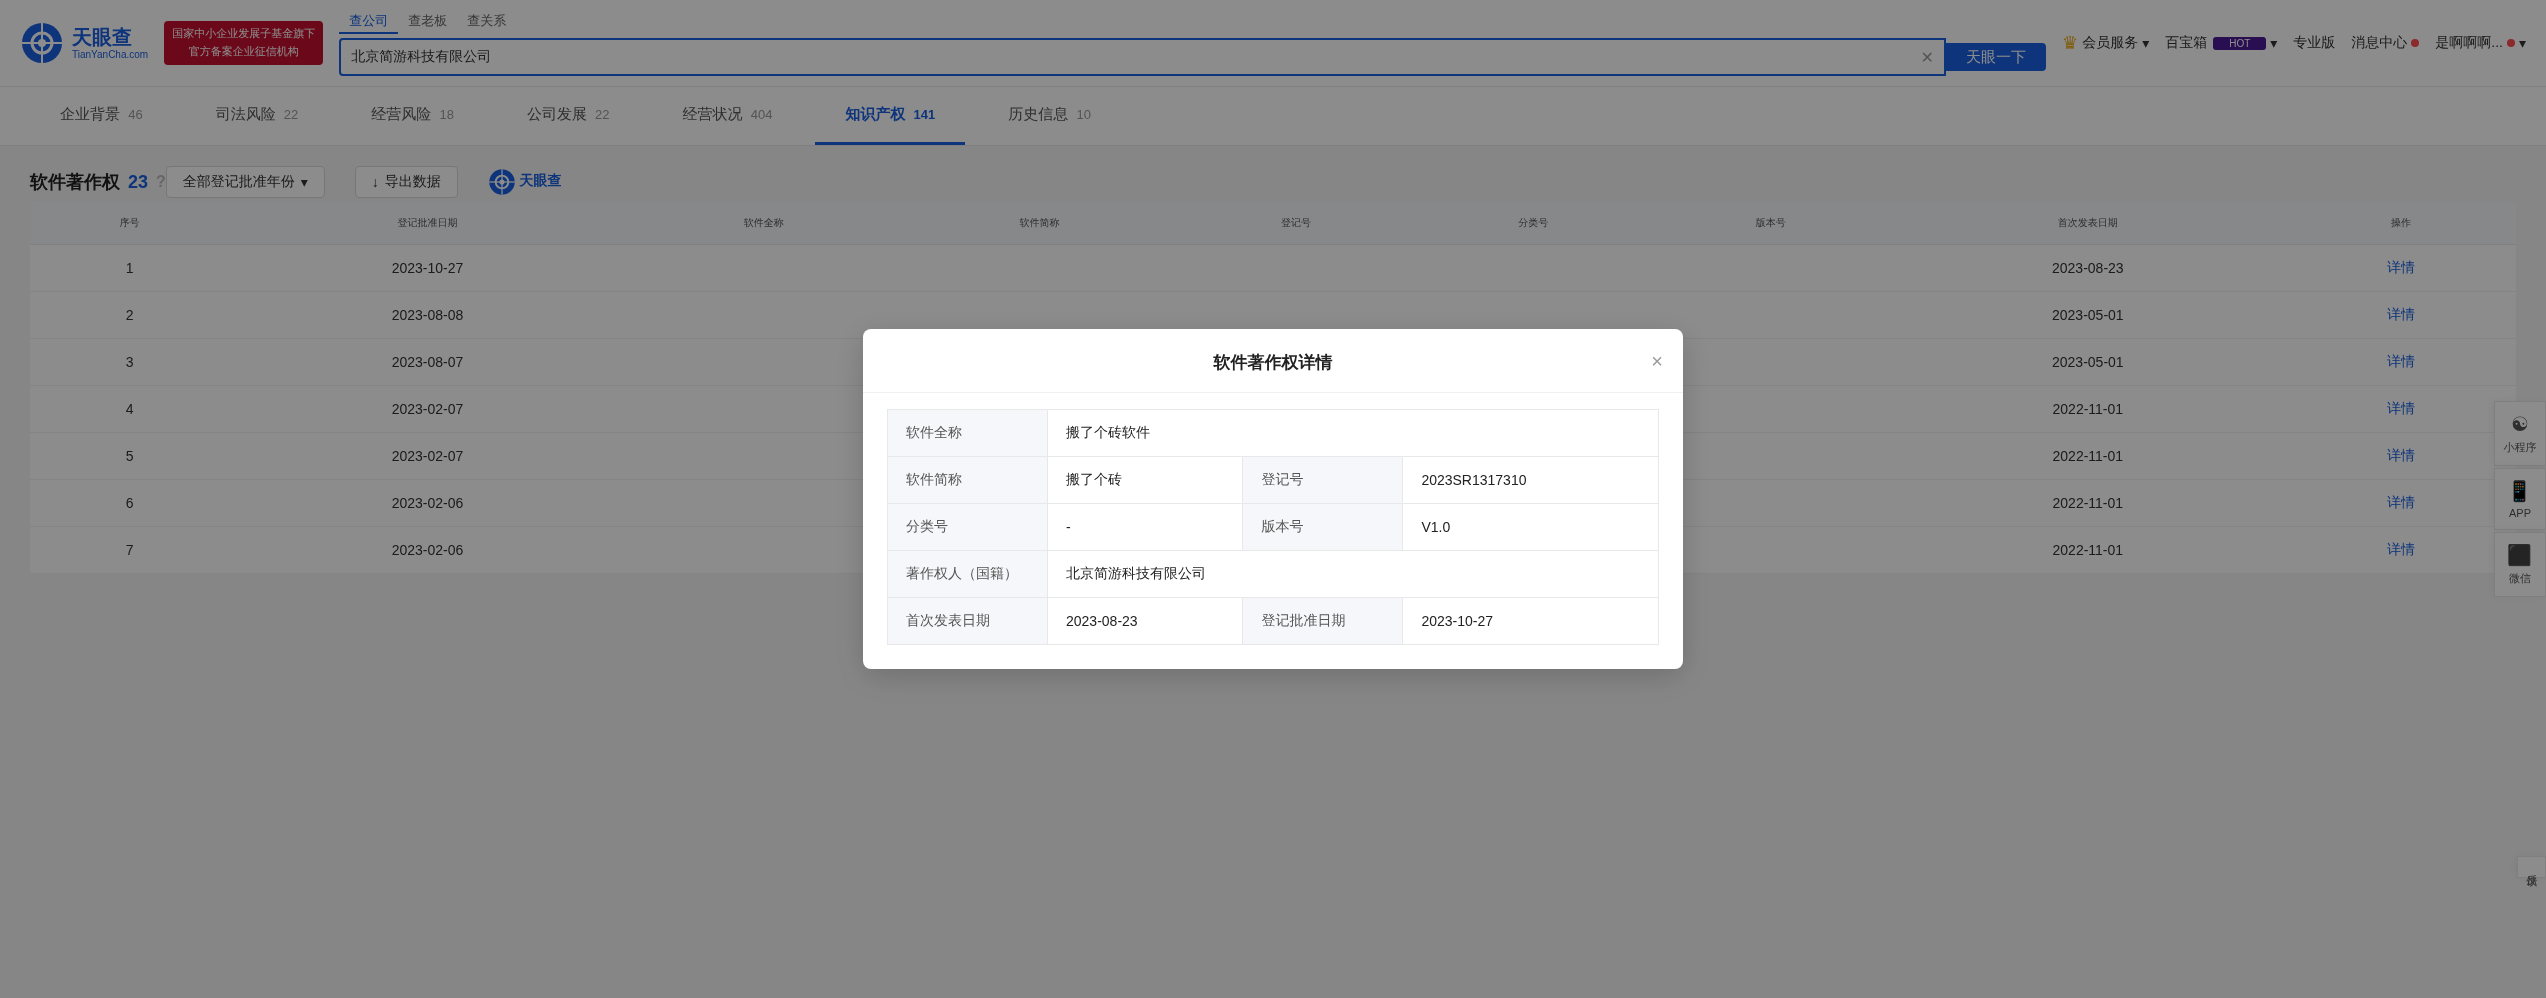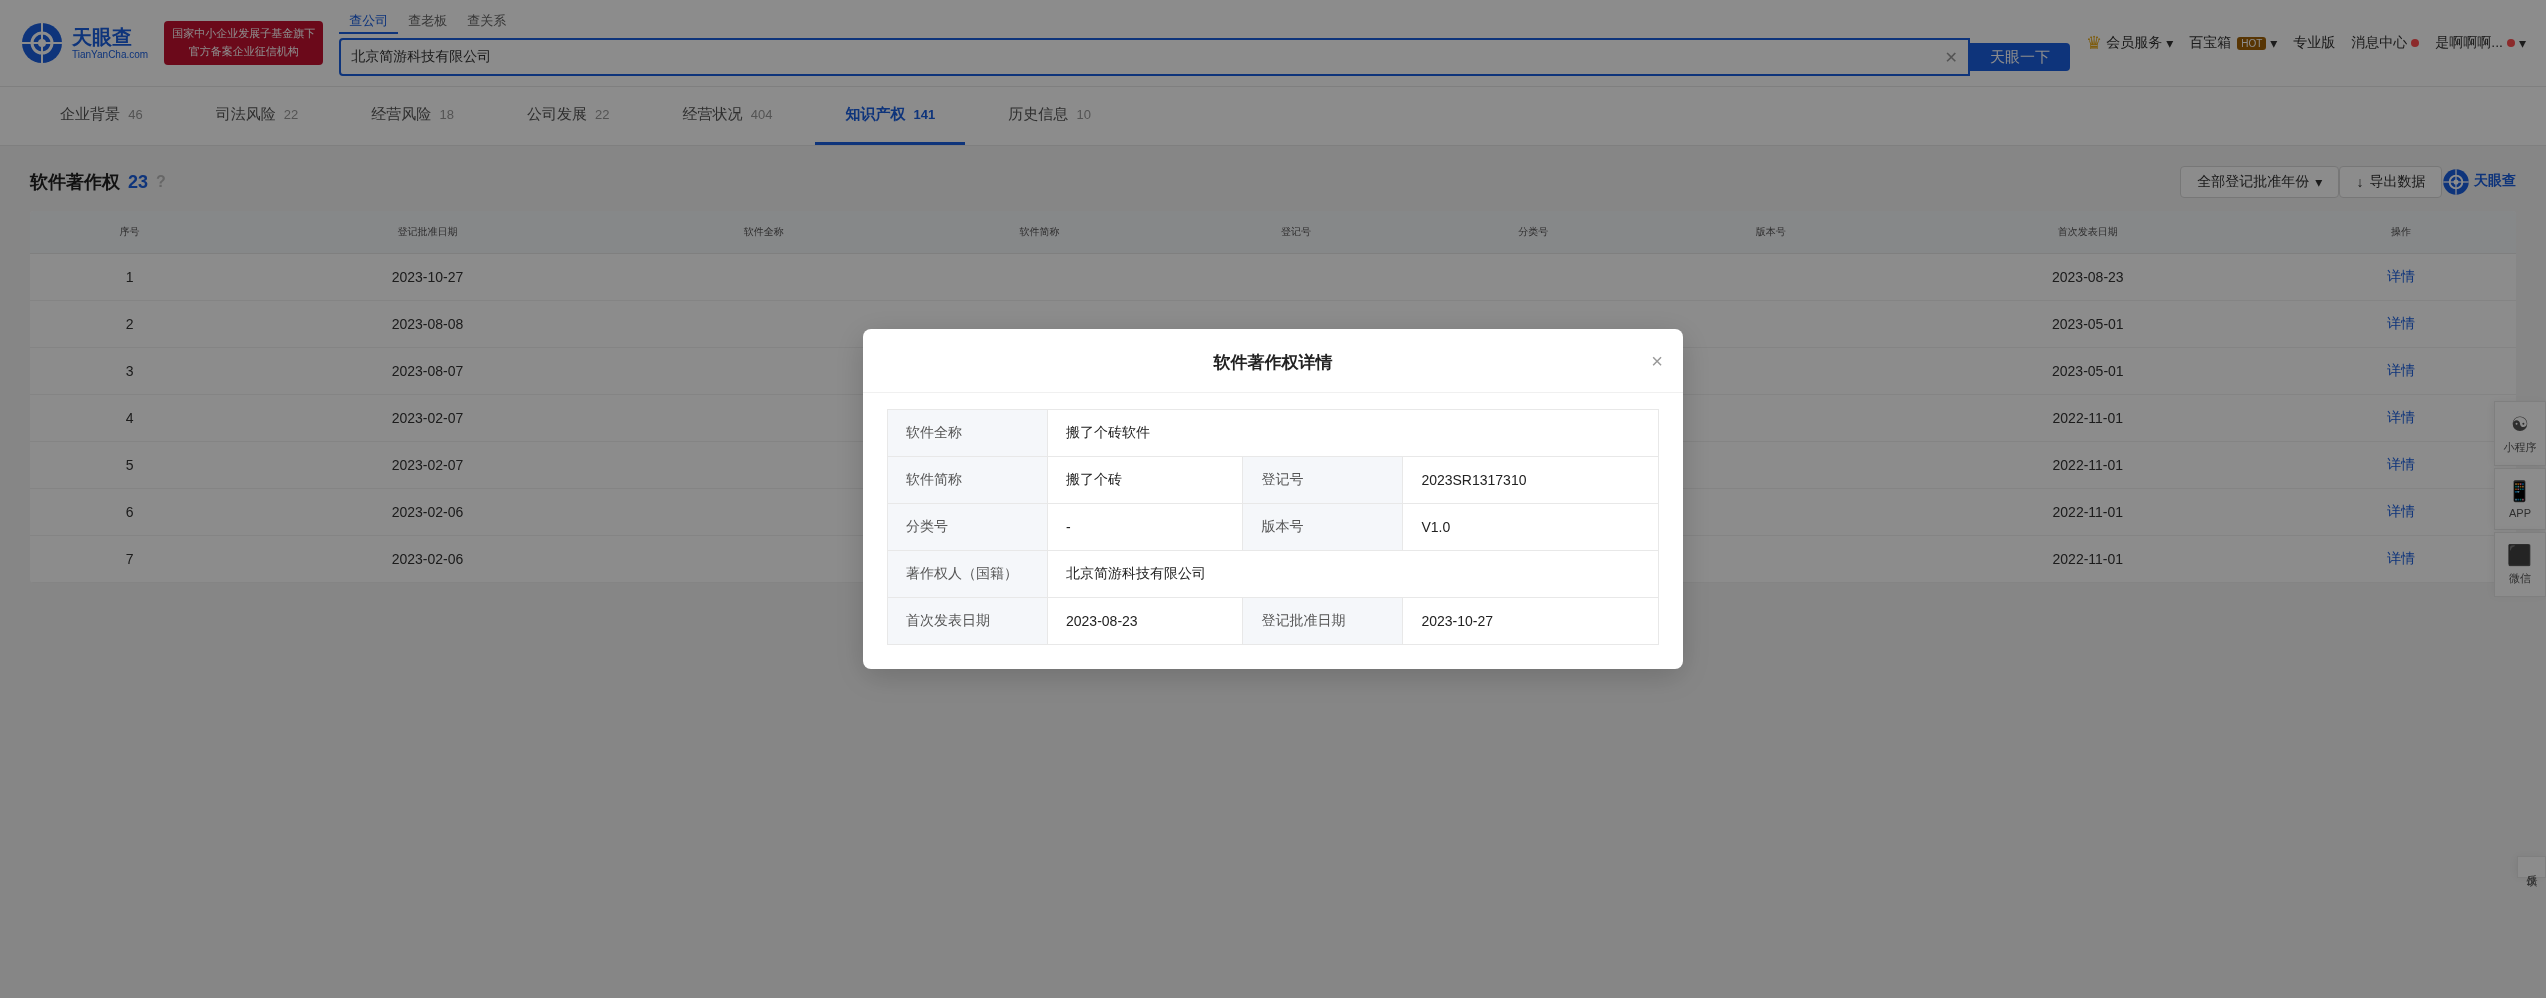--- a/index.html
+++ b/index.html
@@ -121,24 +121,24 @@
       color: #333;
       font-size: 14px;
       cursor: pointer;
       white-space: nowrap;
     }
     .nav-item .crown {
       color: #e6a817;
       font-size: 18px;
     }
     .hot-badge {
-      background: #a16207;
+      background: #4c1d95;
       color: #fff;
       font-size: 10px;
-      padding: 1px 4px;
+      padding: 1px 16px;
       border-radius: 3px;
       margin-left: 2px;
     }
     .nav-dot {
       width: 8px;
       height: 8px;
       background: #ff4d4f;
       border-radius: 50%;
       display: inline-block;
     }
@@ -175,22 +175,21 @@
     }
 
     
     .main-content {
       padding: 20px 30px;
       position: relative;
     }
     .section-header {
       display: flex;
       align-items: center;
-      justify-content: space-between;
-      margin-bottom: 13px;
+      margin-bottom: 4px;
     }
     .section-title {
       display: flex;
       align-items: center;
       gap: 8px;
       font-size: 18px;
       font-weight: bold;
       color: #222;
     }
     .section-badge {
@@ -199,21 +198,21 @@
       font-weight: bold;
     }
     .help-icon {
       color: #bbb;
       font-size: 16px;
       cursor: pointer;
     }
     .section-actions {
       display: flex;
       align-items: center;
-      gap: 0;
+      gap: 30px;
     }
     .filter-btn {
       border: 1px solid #d9d9d9;
       background: #fff;
       padding: 6px 16px;
       border-radius: 4px;
       font-size: 14px;
       cursor: pointer;
       display: flex;
       align-items: center;

